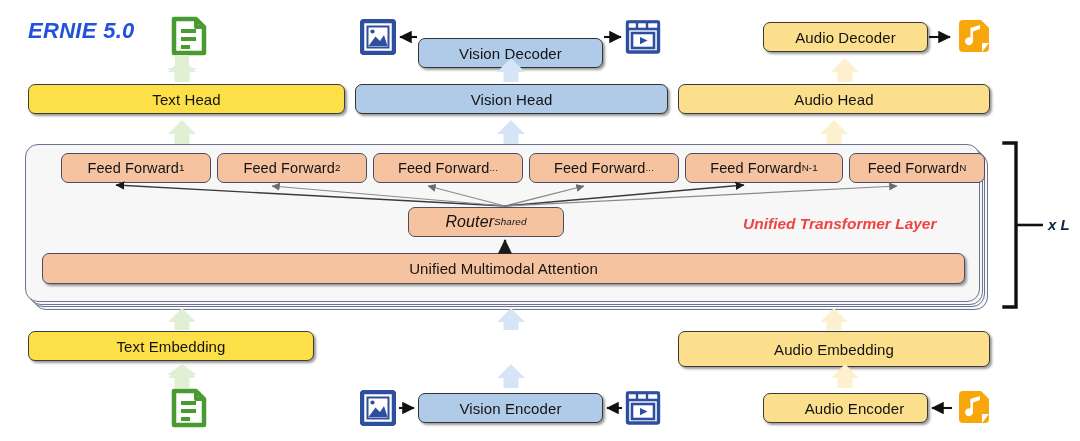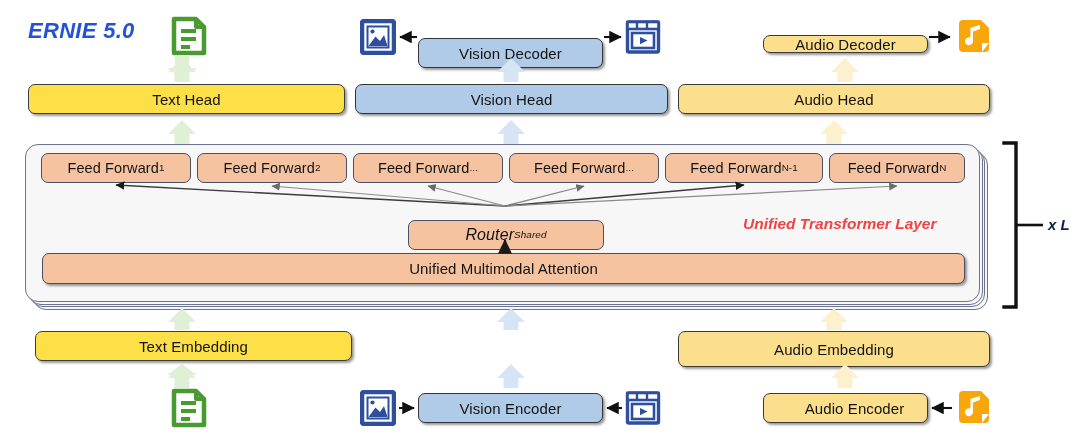--- a/index.html
+++ b/index.html
@@ -26,21 +26,21 @@
     border: 1.6px solid #3a3a3a;
     border-radius: 7px;
     display: flex;
     align-items: center;
     justify-content: center;
     font-size: 15px;
     color: #131313;
     white-space: nowrap;
     letter-spacing: .1px;
   }
-  .box.sm { font-size: 14.5px; }
+  .box.sm { font-size: 14.5px; margin-left: 20px; }
 
   .green  { background: #fde047; border-color: #3d3d3d; }
   .blue   { background: #b0cbe8; border-color: #343434; }
   .yellow { background: #fbdf8d; border-color: #3a3a3a; }
   .salmon { background: #f5c3a0; border-color: #4b4f63; border-width: 1.4px; }
 
   .shadowed { box-shadow: 2px 2px 2.5px rgba(0,0,0,.40); }
 
   
   #logo {
@@ -119,21 +119,21 @@
     <svg width="36" height="36" viewBox="0 0 36 36">
       <rect x="2.5" y="3" width="31" height="30" rx="1.5" fill="#ffffff" stroke="#2e4e9e" stroke-width="3.4"></rect>
       <rect x="2.5" y="3" width="31" height="7" fill="#ffffff" stroke="#2e4e9e" stroke-width="2.6"></rect>
       <line x1="12" y1="3" x2="12" y2="10" stroke="#2e4e9e" stroke-width="2.4"></line>
       <line x1="22" y1="3" x2="22" y2="10" stroke="#2e4e9e" stroke-width="2.4"></line>
       <rect x="7" y="14" width="22" height="15" fill="none" stroke="#2e4e9e" stroke-width="2.6"></rect>
       <path d="M15 18 L22.5 21.6 L15 25.2 Z" fill="#2e4e9e"></path>
     </svg>
   </div>
 
-  <div class="box yellow shadowed" style="left:763px; top:22px; width:165px; height:18px;margin-top:13px;">Audio Decoder</div>
+  <div class="box yellow shadowed" style="left:763px; top:22px; width:165px; height:30px;">Audio Decoder</div>
 
   <div class="icon" style="left:955px; top:18px; width:38px; height:38px;">
     <svg width="38" height="38" viewBox="0 0 38 38">
       <path d="M4 6 a4 4 0 0 1 4-4 H26 L34 10 V30 a4 4 0 0 1 -4 4 H8 a4 4 0 0 1 -4 -4 Z" fill="#f7a70b"></path>
       <path d="M27 34 L27 25 L34 25 Z" fill="#ffffff"></path>
       <path d="M15 10 L25 7 L25 11 L18 13.5 L18 23 a4 4 0 1 1 -2.6 -3.6 L15.4 10 Z" fill="#ffffff"></path>
     </svg>
   </div>
 
   <div class="box green shadowed" style="left:28px; top:84px; width:317px; height:30px;">Text Head</div>
@@ -163,32 +163,32 @@
   </div>
   <div class="box salmon sm" style="left:665px; top:153px; width:158px; height:30px;">
     <span>Feed Forward</span>
       <span class="sub">N-1</span>
   </div>
   <div class="box salmon sm" style="left:829px; top:153px; width:136px; height:30px;">
     <span>Feed Forward</span>
       <span class="sub">N</span>
   </div>
 
-  <div class="box salmon" style="left:408px; top:220px; width:196px; height:30px;">
+  <div class="box salmon" style="left:408px; top:207px; width:156px; height:30px;">
     <span class="router-main">Router</span>
       <span class="subi">Shared</span>
   </div>
 
   <div id="utl-label" style="left:743px; top:215px;">Unified Transformer Layer</div>
 
   <div class="box salmon shadowed" style="left:42px; top:253px; width:923px; height:31px; font-size:15px;">Unified Multimodal Attention</div>
 
   <div id="xl-label" style="left:1048px; top:216px;">x L</div>
 
-  <div class="box green shadowed" style="left:35px; top:331px; width:317px; height:30px;">Text Embedding</div>
+  <div class="box green shadowed" style="left:28px; top:331px; width:286px; height:30px;">Text Embedding</div>
   <div class="box yellow shadowed" style="left:678px; top:331px; width:312px; height:36px;">Audio Embedding</div>
 
   <div class="icon" style="left:170px; top:388px; width:38px; height:40px;">
     <svg width="38" height="40" viewBox="0 0 38 40">
       <path d="M4 3 H26 L34 11 V37 H4 Z" fill="#ffffff" stroke="#4a9a32" stroke-width="4.5" stroke-linejoin="round"></path>
       <path d="M26 3 L26 11 L34 11" fill="none" stroke="#4a9a32" stroke-width="4" stroke-linejoin="round"></path>
       <rect x="11" y="13" width="15" height="4" fill="#4a9a32"></rect>
       <rect x="11" y="21" width="15" height="4" fill="#4a9a32"></rect>
       <rect x="11" y="29" width="9" height="4" fill="#4a9a32"></rect>
     </svg>

